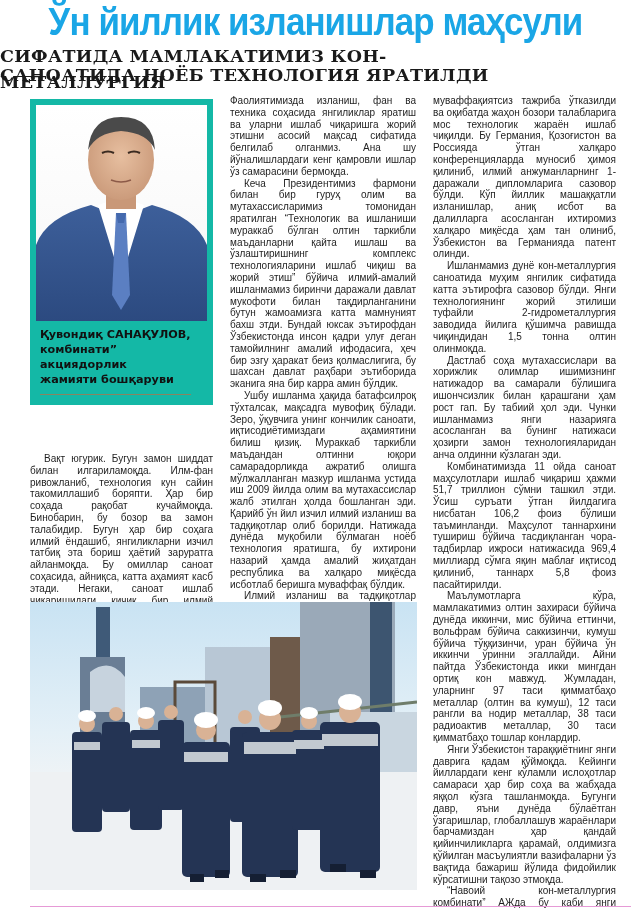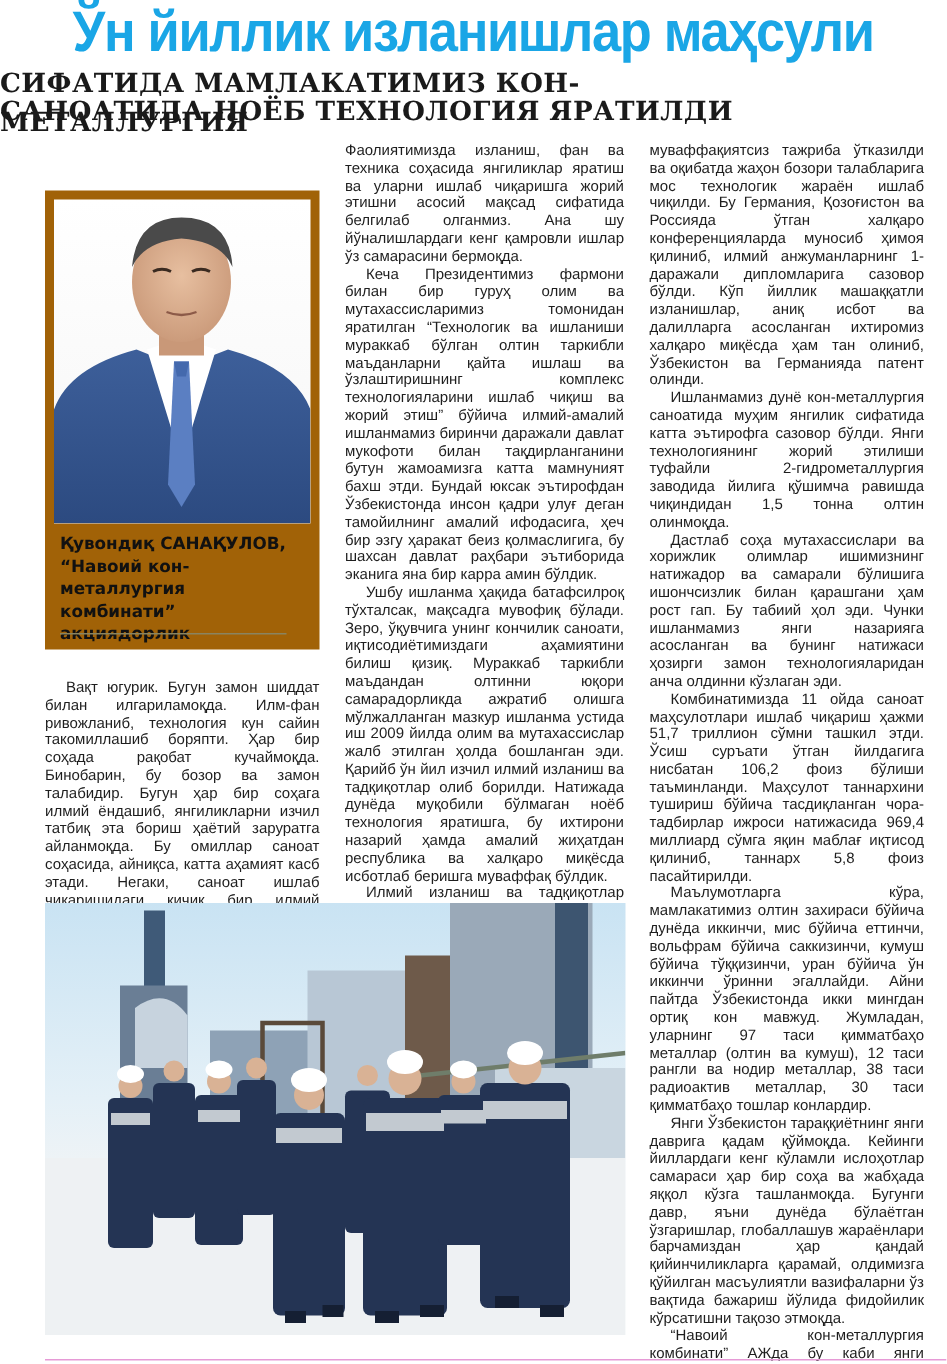--- a/index.html
+++ b/index.html
@@ -8,21 +8,21 @@
   .headline { position: absolute; left: 0; top: 0; width: 631px; text-align: center;
     font-family: "Liberation Sans", sans-serif; font-weight: bold; color: #1aa6e6;
     font-size: 38px; line-height: 44px; letter-spacing: -1px; transform: scaleX(0.92);
     transform-origin: center top; }
   .subhead { position: absolute; left: 0; width: 525px; 
     font-family: "DejaVu Serif", serif; font-weight: bold; color: #1a1a1a;
     font-size: 17.5px; letter-spacing: 0.3px; line-height: 26px; }
   .sub1 { top: 43px; }
   .sub2 { top: 62px; }
   .portrait-box { position: absolute; left: 30px; top: 99px; width: 183px; height: 306px;
-    background: #a16207; margin-top: 28px; }
+    background: #14b8a6; }
   .portrait { position: absolute; left: 6px; top: 6px; width: 171px; height: 216px;
     background: linear-gradient(#ffffff, #f6f6f6); overflow: hidden; }
   .caption { position: absolute; left: 10px; top: 228px; width: 166px;
     font-family: "DejaVu Sans", sans-serif; font-weight: bold; font-size: 11.2px;
     line-height: 15px; color: #111; }
   .caption-rule { position: absolute; left: 10px; right: 22px; top: 295px; height: 1px; background: #8a8460; }
   .col { position: absolute; font-family: "Liberation Sans", sans-serif; font-size: 10px;
     line-height: 11.8px; text-align: justify; color: #1e1e1e; }
   .col p { margin: 0; text-indent: 14px; hyphens: manual; }
   .col p.noindent { text-indent: 0; }
@@ -62,22 +62,22 @@
         <rect x="70" y="80" width="30" height="24" fill="#c99878"></rect>
         <ellipse cx="85" cy="55" rx="33" ry="40" fill="url(#face)"></ellipse>
         <path d="M52 45 Q55 12 85 12 Q117 12 119 45 Q112 28 85 26 Q60 28 52 45 Z" fill="#4a4a4a"></path>
         <path d="M66 48 Q72 45 78 48" stroke="#3a2a20" stroke-width="2" fill="none"></path>
         <path d="M92 48 Q98 45 104 48" stroke="#3a2a20" stroke-width="2" fill="none"></path>
         <path d="M75 75 Q85 79 95 75" stroke="#8c5a48" stroke-width="1.5" fill="none"></path>
       </svg>
     </div>
     <div class="caption">
       <div>Қувондиқ САНАҚУЛОВ,</div>
-      <div>“Навоий кон-металлургия</div>
       <div>комбинати” акциядорлик</div>
+      <div>жамияти бошқаруви</div>
     </div>
     <div class="caption-rule"></div>
   </div>
 
   <div class="col col1">
     <p>Вақт югурик. Бугун замон шиддат билан илгариламоқда. Илм-фан ривожланиб, технология кун сайин такомиллашиб боряпти. Ҳар бир соҳада рақобат кучаймоқда. Бинобарин, бу бозор ва замон талабидир. Бугун ҳар бир соҳага илмий ёндашиб, янгиликларни изчил татбиқ эта бориш ҳаётий заруратга айланмоқда. Бу омиллар саноат соҳасида, айниқса, катта аҳамият касб этади. Негаки, саноат ишлаб чиқаришидаги кичик бир илмий янгилик ҳам мамлакат иқтисодиёти учун каттагина фойда келтириши мумкин.</p>
     <p>Комбинатимиз жамоаси мана шу йўлда астойдил меҳнат қилмоқда.</p>
   </div>
 
   <div class="col col2">

